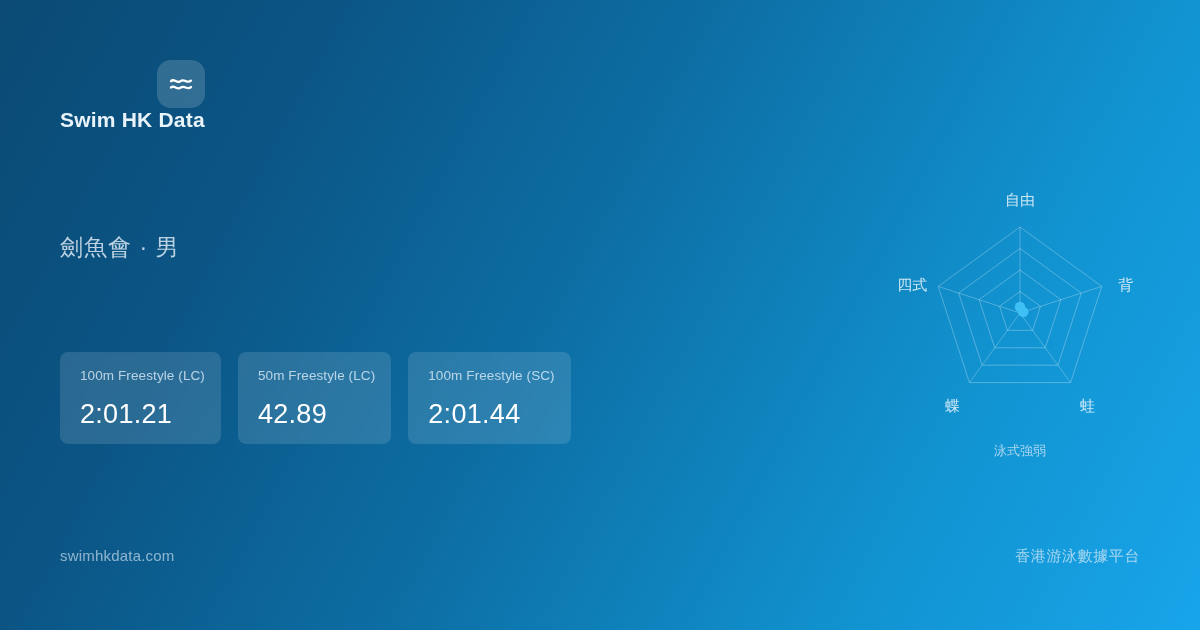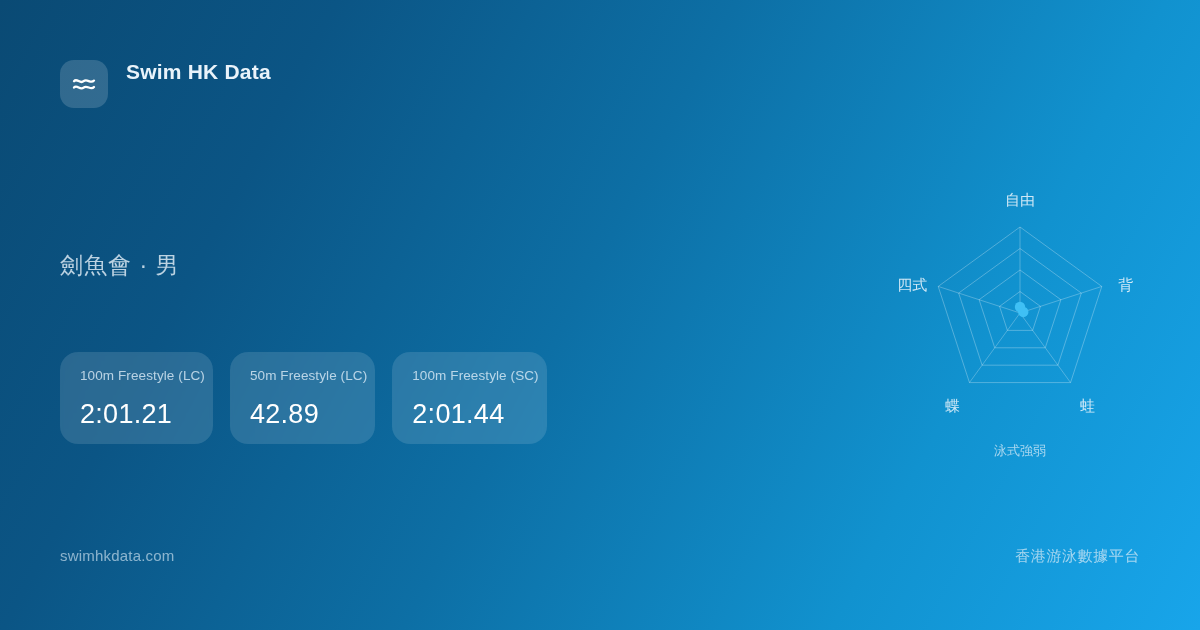--- a/index.html
+++ b/index.html
@@ -11,55 +11,55 @@
   }
   #card {
     position:relative;
     width:1200px; height:630px;
     background:linear-gradient(118deg,#0a4a74 0%,#0b5585 22%,#0d6fa5 48%,#1192cf 76%,#18a5ea 100%);
     overflow:hidden;
   }
   
   .brand {
     position:absolute; left:60px; top:60px;
-    display:flex; align-items:flex-start; gap:18px;
+    display:flex; align-items:flex-end; flex-direction:column;
   }
   .brand-logo {
     width:48px; height:48px; border-radius:14px;
     background:rgba(255,255,255,0.16);
     display:flex; align-items:center; justify-content:center;
     flex:0 0 auto;
   }
   .brand-logo svg { display:block; }
   .brand-name {
     font-size:21px; font-weight:700; letter-spacing:.2px;
     color:#e9f3fa;
     white-space:nowrap;
   }
   
   .hero { position:absolute; left:60px; top:218px; }
   .hero-title {
     font-size:58px; font-weight:400; line-height:1.05;
     color:#ffffff; letter-spacing:1.2px; white-space:nowrap;
   }
   .hero-sub {
-    margin-top:32px;
+    margin-top:14px;
     font-size:23px; font-weight:400;
     color:rgba(233,243,250,0.80);
     letter-spacing:1px; white-space:nowrap;
   }
   
   .stats {
     position:absolute; left:60px; top:352px;
     display:flex; gap:17px;
   }
   .stat {
     background:rgba(255,255,255,0.13);
-    border-radius:18px;
-    padding:16px 8px 14px 20px;
+    border-radius:8px;
+    padding:16px 16px 14px 20px;
     min-width:100px;
     backdrop-filter:blur(2px);
   }
   .stat-label {
     font-size:13.5px; font-weight:400;
     color:rgba(226,240,250,0.78);
     white-space:nowrap; letter-spacing:.1px;
   }
   .stat-value {
     margin-top:16px;

